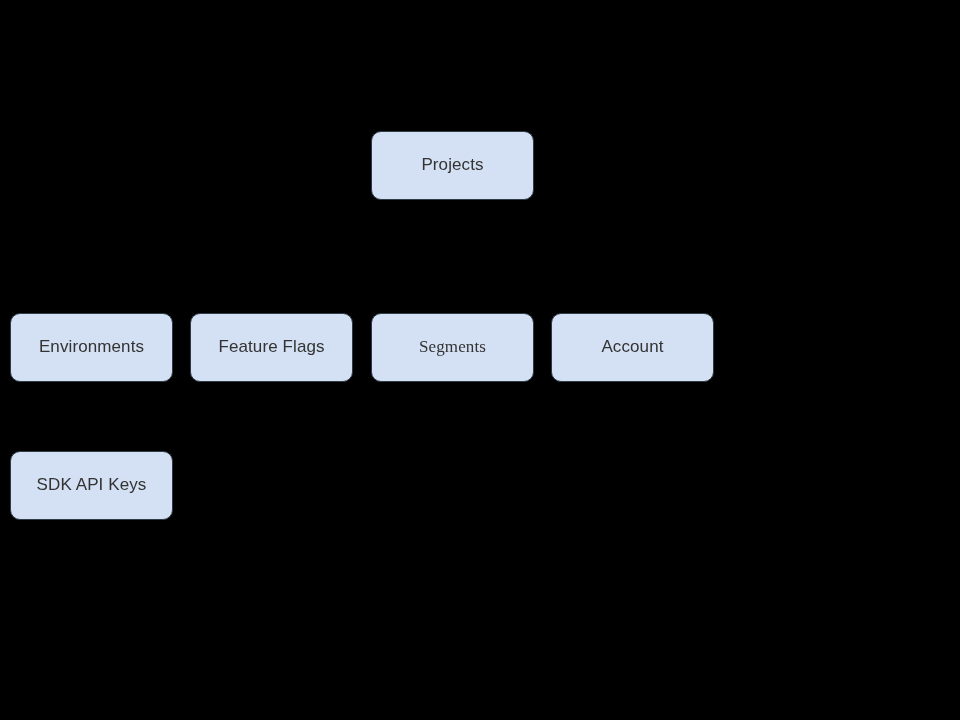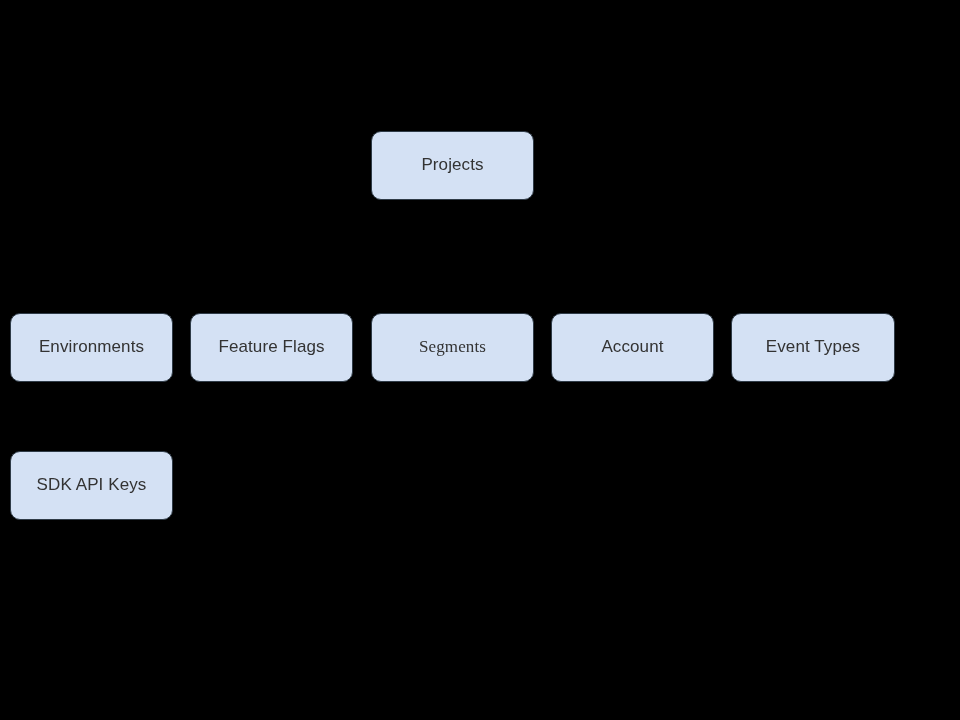--- a/index.html
+++ b/index.html
@@ -51,19 +51,16 @@
     </div>
     <div class="node" style="left: 10px; top: 313px; width: 163px; height: 69px; background: rgb(212, 225, 244); border-color: rgb(47, 59, 71); color: rgb(51, 51, 51);">
       <span class="node-label">Environments</span>
     </div>
     <div class="node" style="left: 371px; top: 313px; width: 163px; height: 69px; background: rgb(212, 225, 244); border-color: rgb(47, 59, 71); color: rgb(51, 51, 51); font-family: Liberation Serif, serif;">
       <span class="node-label">Segments</span>
     </div>
     <div class="node" style="left: 551px; top: 313px; width: 163px; height: 69px; background: rgb(212, 225, 244); border-color: rgb(47, 59, 71); color: rgb(51, 51, 51);">
       <span class="node-label">Account</span>
     </div>
-    <div class="node" style="left: 731px; top: 313px; width: 164px; height: 69px; background: rgb(212, 225, 244); border-color: rgb(47, 59, 71); color: rgb(51, 51, 51);">
-      <span class="node-label">Event Types</span>
-    </div>
     <div class="node" style="left: 10px; top: 451px; width: 163px; height: 69px; background: rgb(212, 225, 244); border-color: rgb(47, 59, 71); color: rgb(51, 51, 51);">
       <span class="node-label">SDK API Keys</span>
     </div>
   </div>
 
 </body></html>

